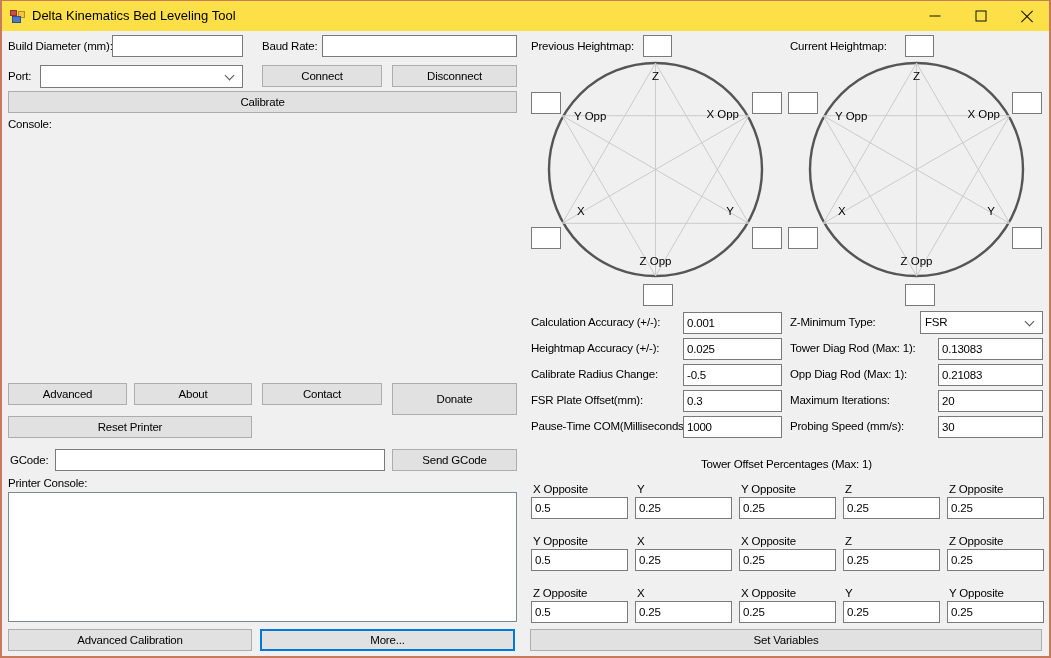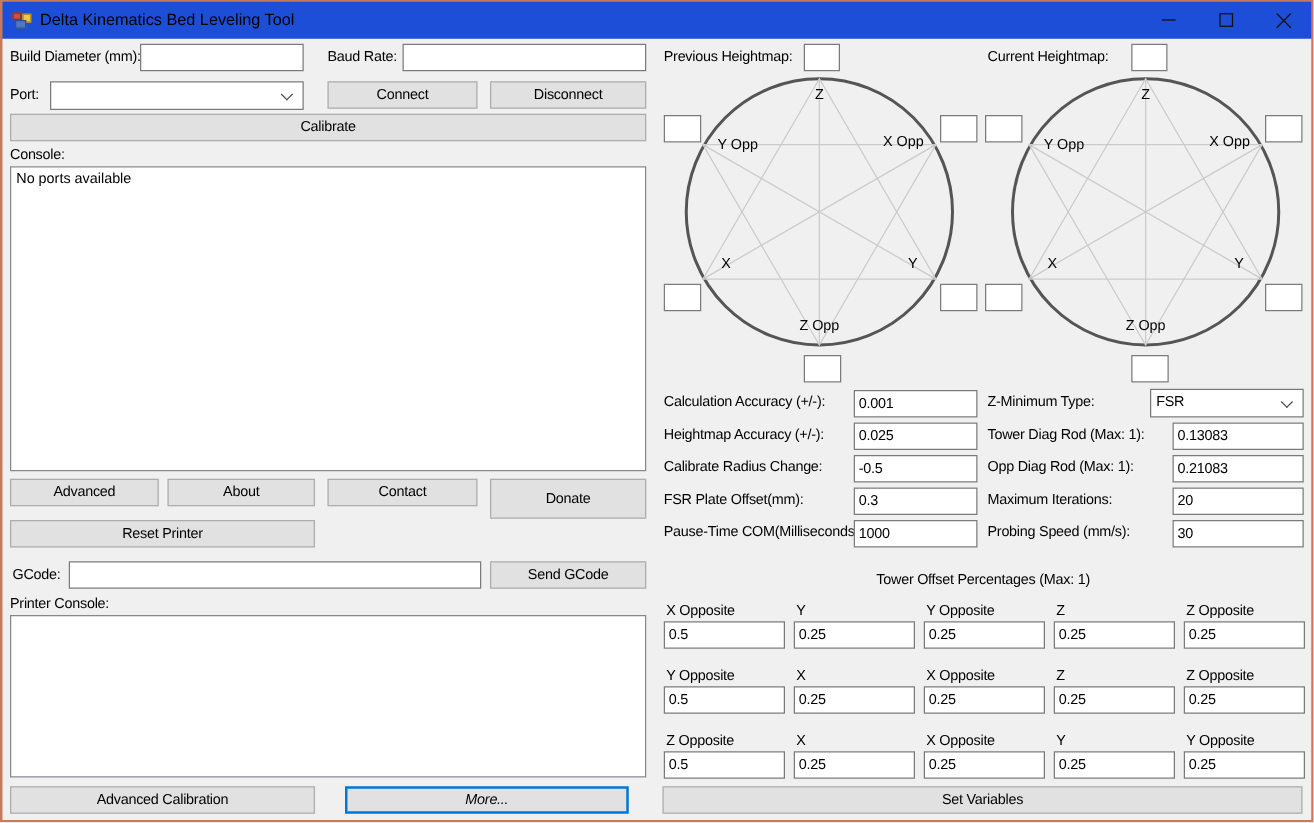--- a/index.html
+++ b/index.html
@@ -7,21 +7,21 @@
   .window {
     position:relative; width:1051px; height:658px; background:#f0f0f0;
     font-family:"Liberation Sans","DejaVu Sans",sans-serif; font-size:11.5px; color:#000;
     overflow:hidden;
   }
   .window::after {
     content:""; position:absolute; inset:0; border:2px solid #c87b5c; border-top-width:1px;
     pointer-events:none; z-index:60;
   }
   
-  .titlebar { position:absolute; left:1px; top:1px; right:1px; height:30px; background:#1d4ed8; z-index:5;text-decoration:underline; }
+  .titlebar { position:absolute; left:1px; top:1px; right:1px; height:30px; background:#fde047; z-index:5;text-decoration:underline; }
   .title-text { position:absolute; left:31px; top:0; line-height:30px; font-size:13px; white-space:nowrap; }
   .app-icon { position:absolute; left:9px; top:7px; width:16px; height:16px; }
   .app-icon .sq { position:absolute; }
   .sq-red    { left:0;  top:2px; width:7px; height:6px; background:#cc4f44; border:1px solid #8f2f27; }
   .sq-yellow { left:8px; top:3px; width:7px; height:7px; background:#f4c63f; border:1px solid #b78c1e; }
   .sq-blue   { left:2px; top:8px; width:9px; height:7px; background:#5077c5; border:1px solid #2d4f96; }
   .win-controls { position:absolute; right:0; top:0; height:30px; display:flex; }
   .win-btn { position:relative; width:46px; height:30px; cursor:pointer; }
   .glyph-min { position:absolute; left:50%; top:50%; width:11px; height:0; border-top:1.2px solid #111; transform:translate(-50%,-50%); }
   .glyph-max { position:absolute; left:50%; top:50%; width:11px; height:11px; border:1.2px solid #111; transform:translate(-50%,-50%); }
@@ -83,38 +83,37 @@
   <span class="lbl" style="left:8px;top:70px;">Port:</span>
   <div class="combo" style="left:40px;top:65px;width:203px;height:23px;">
     <span class="val"></span>
     <span class="chev"></span>
   </div>
   <div class="btn" style="left:262px;top:65px;width:120px;height:22px;">Connect</div>
   <div class="btn" style="left:392px;top:65px;width:125px;height:22px;">Disconnect</div>
   <div class="btn" style="left:8px;top:91px;width:509px;height:22px;">Calibrate</div>
 
   <span class="lbl" style="left:8px;top:118px;">Console:</span>
-  <div class="area" style="left:8px;top:133px;width:509px;height:244px;">No ports available</div>
 
   <div class="btn" style="left:8px;top:383px;width:119px;height:22px;">Advanced</div>
   <div class="btn" style="left:134px;top:383px;width:118px;height:22px;">About</div>
   <div class="btn" style="left:262px;top:383px;width:120px;height:22px;">Contact</div>
   <div class="btn" style="left:392px;top:383px;width:125px;height:32px;">Donate</div>
 
   <div class="btn" style="left:8px;top:416px;width:244px;height:22px;">Reset Printer</div>
 
   <span class="lbl" style="left:10px;top:454px;">GCode:</span>
   <input class="tb" style="left: 55px; top: 449px; width: 330px; height: 22px;" value="">
   <div class="btn" style="left:392px;top:449px;width:125px;height:22px;">Send GCode</div>
 
   <span class="lbl" style="left:8px;top:477px;">Printer Console:</span>
   <div class="area" style="left:8px;top:492px;width:509px;height:130px;"></div>
 
   <div class="btn" style="left:8px;top:629px;width:244px;height:22px;">Advanced Calibration</div>
-  <div class="btn focus" style="left:276px;top:629px;width:227px;height:22px;font-style:italic;">More...</div>
+  <div class="btn focus" style="left:260px;top:629px;width:255px;height:22px;">More...</div>
 
   <span class="lbl" style="left:531px;top:40px;">Previous Heightmap:</span>
   <input class="tb" style="left: 643px; top: 35px; width: 29px; height: 22px;" value="">
 
   <span class="lbl" style="left:790px;top:40px;">Current Heightmap:</span>
   <input class="tb" style="left: 905px; top: 35px; width: 29px; height: 22px;" value="">
 
   <div class="hm" style="left:547px;top:61px;">
     <svg viewBox="0 0 217 217">
       <circle cx="108.5" cy="108.5" r="106.5" fill="none" stroke="#555555" stroke-width="2.4"></circle>

